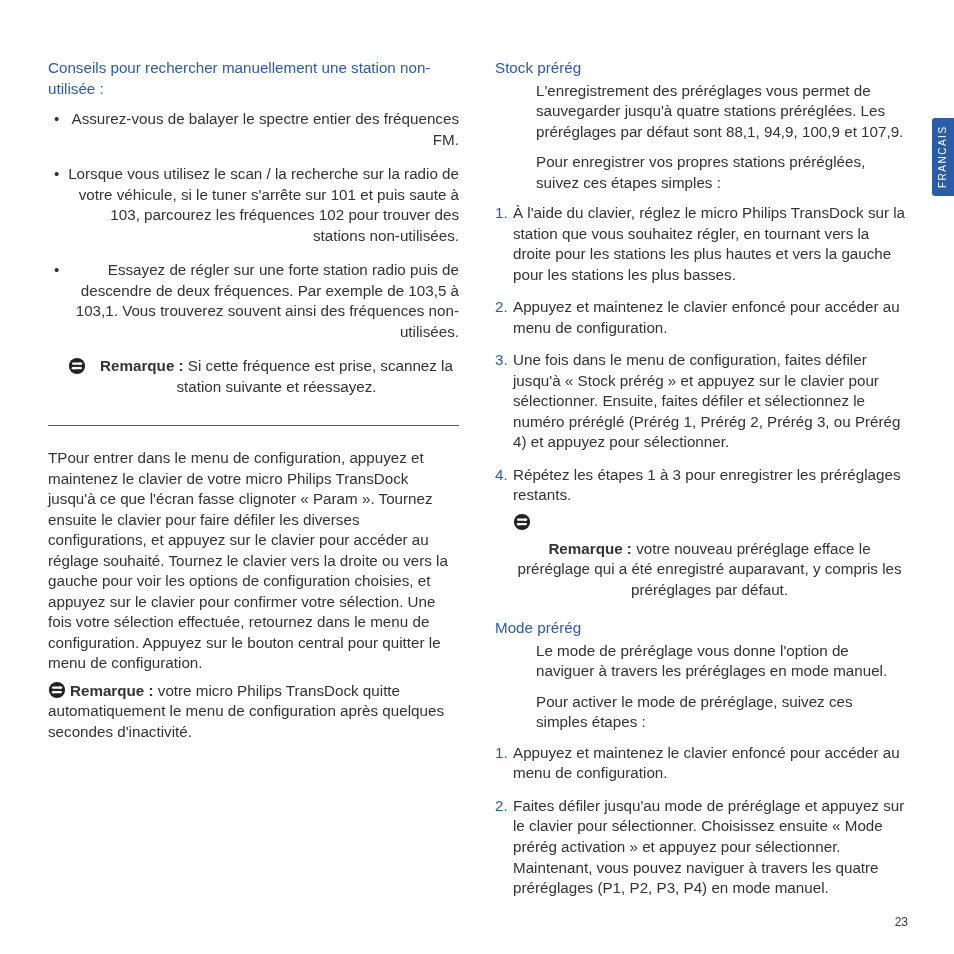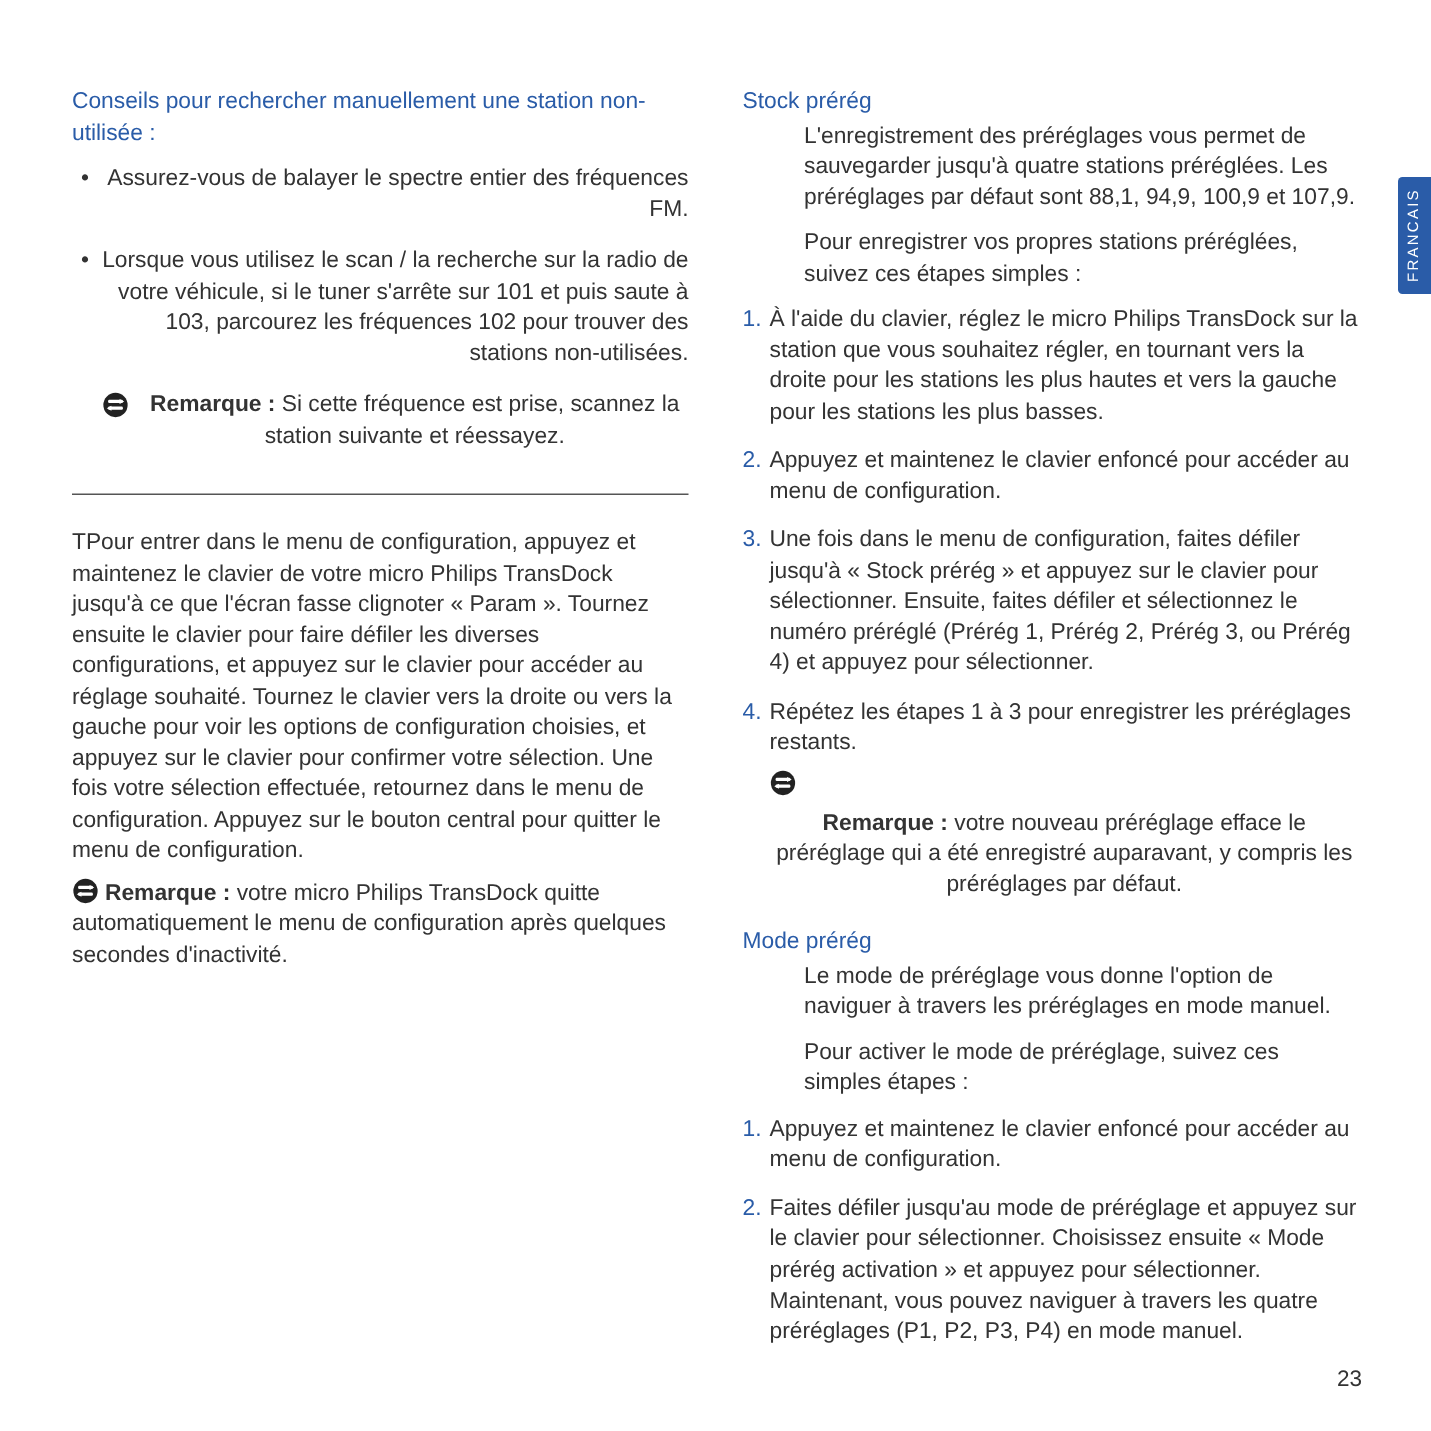--- a/index.html
+++ b/index.html
@@ -107,37 +107,38 @@
     align-items: center;
     justify-content: center;
     writing-mode: vertical-rl;
     transform: rotate(180deg);
     border-radius: 0 3px 3px 0;
   }
   .page-number {
     position: absolute;
     right: 46px;
     bottom: 24px;
-    font-size: 15px;
+    font-size: 12px;
     color: #333;
   }
 </style>
 </head>
 <body>
 
 <div class="side-tab">FRANCAIS</div>
 
 <div class="page">
 
   <div class="col">
     <div class="blue-heading">Conseils pour rechercher manuellement une station non-utilisée :</div>
 
     <div class="bullets">
       <div class="bullet">Assurez-vous de balayer le spectre entier des fréquences FM.</div>
       <div class="bullet">Lorsque vous utilisez le scan / la recherche sur la radio de votre véhicule, si le tuner s'arrête sur 101 et puis saute à 103, parcourez les fréquences 102 pour trouver des stations non-utilisées.</div>
+      <div class="bullet">Essayez de régler sur une forte station radio puis de descendre de deux fréquences. Par exemple de 103,5 à 103,1. Vous trouverez souvent ainsi des fréquences non-utilisées.</div>
     </div>
 
     <div class="remark-row">
       <svg class="remark-icon" viewBox="0 0 20 20">
         <circle cx="10" cy="10" r="9" fill="#222"></circle>
         <rect x="4.5" y="6.2" width="11" height="2.4" rx="1" fill="#fff"></rect>
         <rect x="4.5" y="11.2" width="11" height="2.4" rx="1" fill="#fff"></rect>
         <polygon points="13,5.5 16.5,7.4 13,9.3" fill="#fff"></polygon>
         <polygon points="7,10.5 3.5,12.4 7,14.3" fill="#fff"></polygon>
       </svg>

